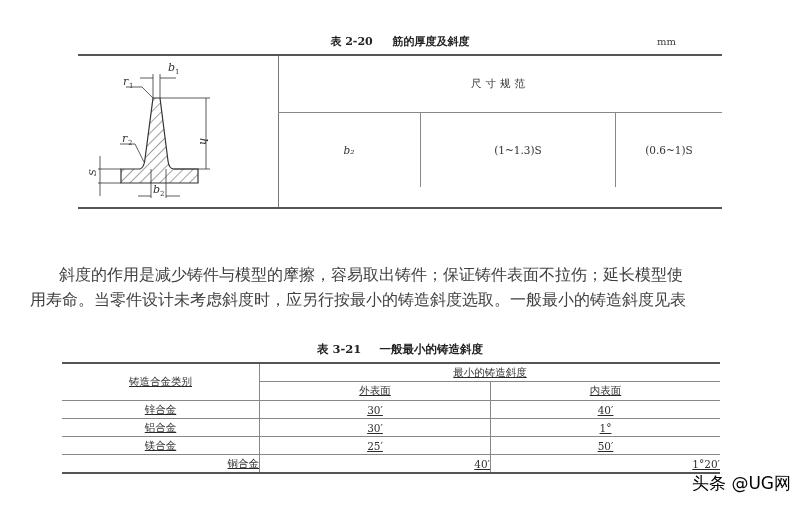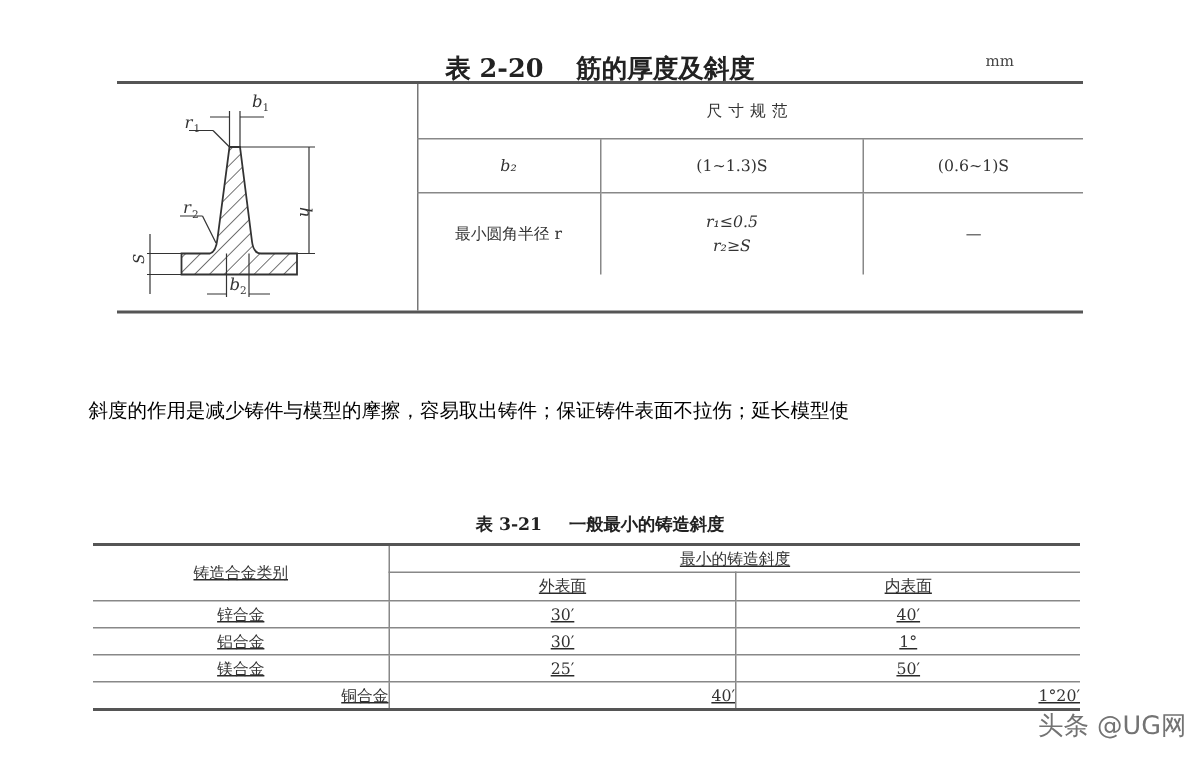--- a/index.html
+++ b/index.html
@@ -1,42 +1,42 @@
 <!DOCTYPE html>
 <html><head>
 <meta charset="utf-8">
 <style>
   html,body{margin:0;padding:0;background:#fff;}
   body{width:800px;height:509px;position:relative;overflow:hidden;font-family:"DejaVu Serif","Liberation Serif",serif;color:#2a2a2a;}
   .abs{position:absolute;}
-  .t20-title{left:0;width:800px;top:34px;text-align:center;font-size:17px;font-weight:bold;color:#222;}
+  .t20-title{left:0;width:800px;top:34px;text-align:center;font-size:11px;font-weight:bold;color:#222;}
   .t20-title span{display:inline-block;}
   .t20-title .num{margin-right:16px;margin-left:0;}
   .mm{left:657px;top:36px;font-size:10px;color:#444;}
   .t20-wrap{left:78px;top:54px;width:644px;height:151px;border-top:2px solid #555;border-bottom:2px solid #555;}
   .figure{position:absolute;left:0;top:0;width:200px;height:151px;border-right:1px solid #777;}
   .t20-table{position:absolute;left:200px;top:0;width:444px;border-collapse:collapse;font-size:10.5px;}
-  .t20-table td{border:1px solid #888;text-align:center;padding:7px;height:21px;color:#333;}
+  .t20-table td{border:1px solid #888;text-align:center;padding:17px;height:21px;color:#333;}
   .t20-table tr:first-child td{border-top:none;height:22px;letter-spacing:4px;}
   .t20-table td:first-child{border-left:none;width:108px;}
   .t20-table td:nth-child(2){width:160px;}
   .t20-table td:last-child{border-right:none;}
   .t20-table tr:last-child td{border-bottom:none;height:40px;}
   .it{font-style:italic;}
-  .para{left:30px;top:262px;width:720px;font-size:13px;line-height:25px;color:#000000;font-family:"DejaVu Sans","Liberation Sans",sans-serif;}
+  .para{left:30px;top:262px;width:720px;font-size:16px;line-height:25px;color:#404040;font-family:"DejaVu Sans","Liberation Sans",sans-serif;}
   .para p{margin:0;}
   .t21-title{left:0;width:800px;top:342px;text-align:center;font-size:11.5px;font-weight:bold;color:#222;}
   .t21-wrap{left:62px;top:362px;width:658px;border-top:2px solid #555;border-bottom:2px solid #555;}
   .t21-table{width:100%;border-collapse:collapse;font-size:10.5px;text-decoration:underline;}
   .t21-table td{border:1px solid #888;text-align:center;padding:0;height:17px;color:#333;}
   .t21-table tr:first-child td{border-top:none;}
   .t21-table td:first-child{border-left:none;width:197px;}
   .t21-table td:last-child{border-right:none;}
   .t21-table tr:last-child td{border-bottom:none;text-align:right;}
-  .watermark{left:692px;top:472px;font-size:17px;color:#737373;font-family:"DejaVu Sans","Liberation Sans",sans-serif;text-shadow:1px 1px 0 #fff,-1px -1px 0 #fff,1px -1px 0 #fff,-1px 1px 0 #fff;}
+  .watermark{left:692px;top:472px;font-size:17px;color:#000000;font-family:"DejaVu Sans","Liberation Sans",sans-serif;text-shadow:1px 1px 0 #fff,-1px -1px 0 #fff,1px -1px 0 #fff,-1px 1px 0 #fff;}
 </style>
 </head>
 <body>
 
 <div class="abs t20-title">
   <span class="num">表 2-20</span>
   <span>筋的厚度及斜度</span>
 </div>
 <div class="abs mm">mm</div>
 
@@ -89,34 +89,27 @@
   <table class="t20-table">
     <tbody>
         <tr>
       <td colspan="3">尺寸规范</td>
     </tr>
     <tr>
       <td class="it">b₂</td>
       <td>(1~1.3)S</td>
       <td>(0.6~1)S</td>
     </tr>
-    <tr>
-      <td>最小圆角半径 r</td>
-      <td class="it">
-        <div>r₁≤0.5</div>
-        <div style="margin-top:4px;">r₂≥S</div>
-      </td>
-      <td>—</td>
-    </tr>
   </tbody>
     </table>
 </div>
 
 <div class="abs para">
   <p style="text-indent:29px;">斜度的作用是减少铸件与模型的摩擦，容易取出铸件；保证铸件表面不拉伤；延长模型使</p>
+  <p>用寿命。当零件设计未考虑斜度时，应另行按最小的铸造斜度选取。一般最小的铸造斜度见表</p>
 </div>
 
 <div class="abs t21-title">
   <span style="margin-right:14px;">表 3-21</span>
   <span>一般最小的铸造斜度</span>
 </div>
 
 <div class="abs t21-wrap">
   <table class="t21-table">
     <tbody>

